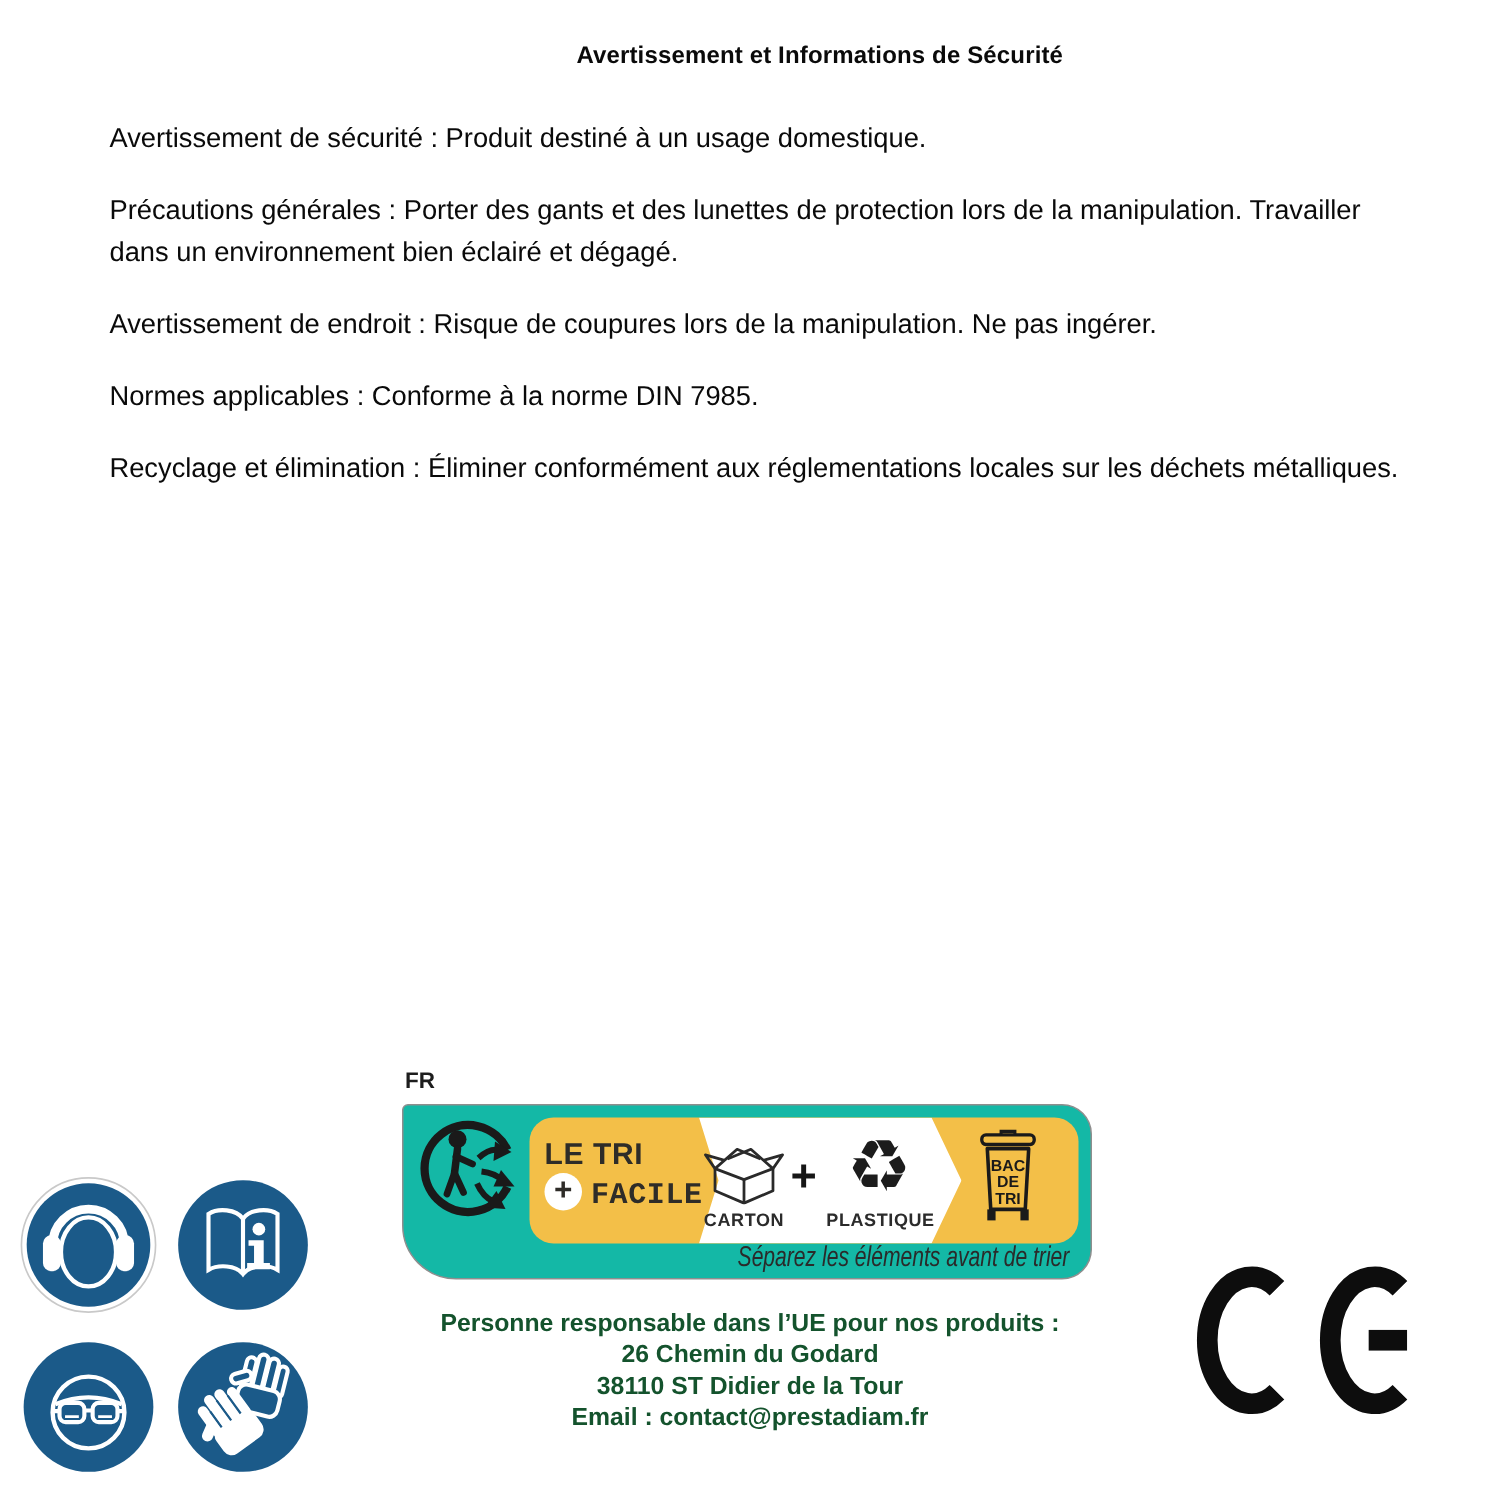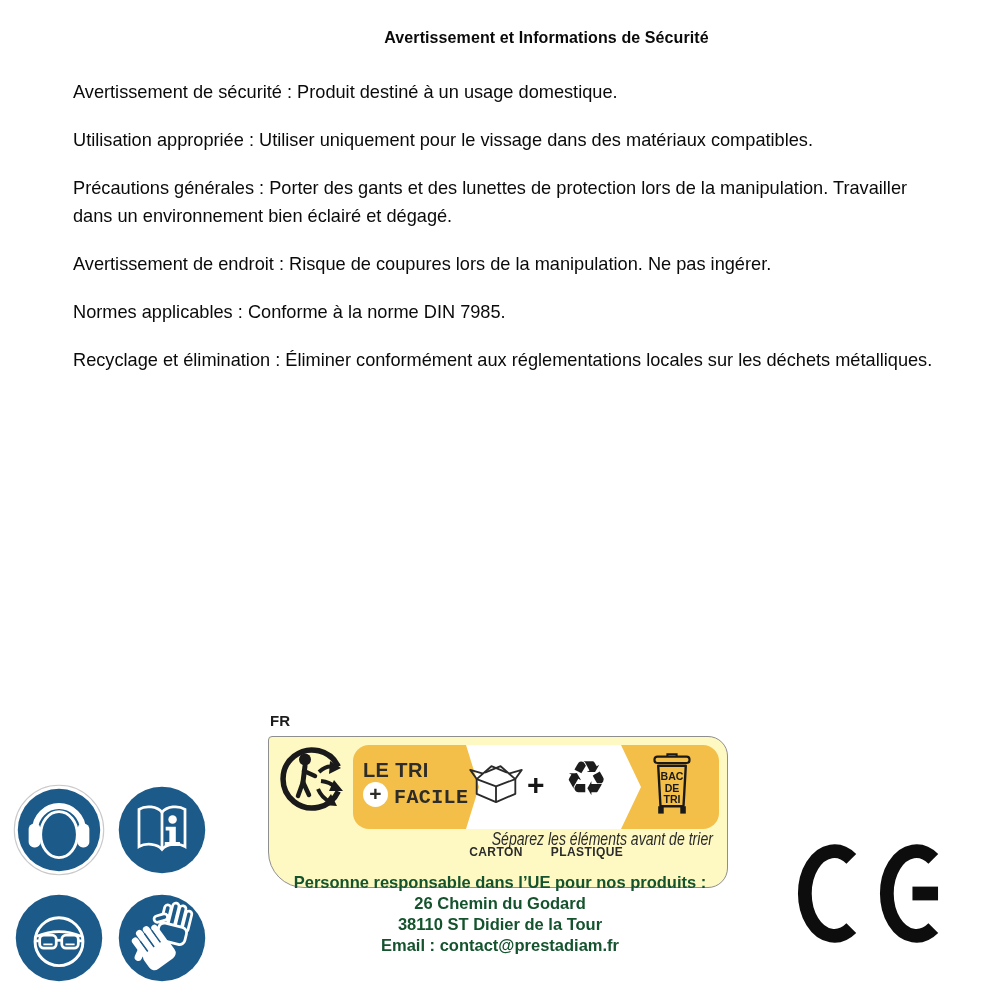--- a/index.html
+++ b/index.html
@@ -12,37 +12,37 @@
   .content{position:absolute;left:73px;top:78px;width:870px;font-size:18.2px;line-height:28px;}
   .content p{margin:0 0 20px 0;}
 
   
   .icons-grid{position:absolute;left:13px;top:784px;display:grid;
               grid-template-columns:92px 92px;grid-gap:16px 11px;}
   .icons-grid svg{display:block;width:92px;height:92px;}
 
   .label-wrap{position:absolute;left:268px;top:712px;width:460px;}
   .fr-tag{position:absolute;left:2px;top:0;font-size:15px;font-weight:bold;color:#1d1d1d;}
-  .label-box{position:absolute;left:0;top:24px;width:460px;height:152px;background:#fef9c3;
+  .label-box{position:absolute;left:0;top:24px;width:460px;height:117px;background:#14b8a6;
              border:1.4px solid #8e8e8e;border-radius:4px 20px 20px 36px;box-sizing:border-box;}
   .triman{position:absolute;left:10px;top:8px;}
   .banner{position:absolute;left:84px;top:8px;width:366px;height:84px;
           background:#f3bf48;border-radius:16px;}
   .chevron{position:absolute;left:0;top:0;width:366px;height:84px;background:#fff;
            clip-path:polygon(113px 0px,268px 0px,288px 42px,268px 84px,113px 84px,126px 42px);}
   .brand-top{position:absolute;left:10px;top:14px;font-size:20px;font-weight:bold;
              color:#2e2c28;letter-spacing:.4px;}
   .plus-circle{position:absolute;left:10px;top:37px;width:25px;height:25px;border-radius:50%;
                background:#fff;color:#2e2c28;font-size:21px;font-weight:bold;line-height:24px;
                text-align:center;}
   .brand-bottom{position:absolute;left:41px;top:41px;font-size:20px;font-weight:bold;
                 color:#2e2c28;letter-spacing:.4px;font-family:Liberation Mono, monospace;}
   .carton-icon{position:absolute;left:116px;top:12px;}
   .mat-label{position:absolute;width:90px;text-align:center;top:61px;font-size:12px;
-             font-weight:bold;color:#2b2b2b;letter-spacing:.4px;margin-top:39px;}
+             font-weight:bold;color:#2b2b2b;letter-spacing:.4px;}
   .mat-label.carton{left:98px;}
   .mat-label.plastique{left:189px;}
   .join-plus{position:absolute;left:174px;top:23px;font-size:30px;font-weight:bold;color:#161616;}
   .recycle-glyph{position:absolute;left:206px;top:6px;width:54px;height:54px;
                  font-size:48px;line-height:54px;text-align:center;color:#1c1c1c;
                  font-family:"DejaVu Sans",sans-serif;}
   .bin-icon{position:absolute;left:296px;top:7px;}
   .instruction{position:absolute;right:14px;top:91px;white-space:nowrap;
                font-style:italic;font-size:19px;color:#2a2a2a;
                transform:scaleX(.74);transform-origin:right center;}
@@ -56,21 +56,20 @@
 </style>
 </head>
 <body>
 
 <div class="page">
 
   <div class="title">Avertissement et Informations de Sécurité</div>
 
   <div class="content">
     <p>Avertissement de sécurité : Produit destiné à un usage domestique.</p>
-    <p>Utilisation appropriée : Utiliser uniquement pour le vissage dans des matériaux compatibles.</p>
     <p>Précautions générales : Porter des gants et des lunettes de protection lors de la manipulation. Travailler dans un environnement bien éclairé et dégagé.</p>
     <p>Avertissement de endroit : Risque de coupures lors de la manipulation. Ne pas ingérer.</p>
     <p>Normes applicables : Conforme à la norme DIN 7985.</p>
     <p>Recyclage et élimination : Éliminer conformément aux réglementations locales sur les déchets métalliques.</p>
   </div>
 
   <div class="icons-grid">
     <svg viewBox="0 0 100 100">
       <circle cx="50" cy="50" r="48.6" fill="#fff" stroke="#c9c9c9" stroke-width="1.2"></circle>
       <circle cx="50" cy="50" r="44.8" fill="#1b5a89"></circle>

